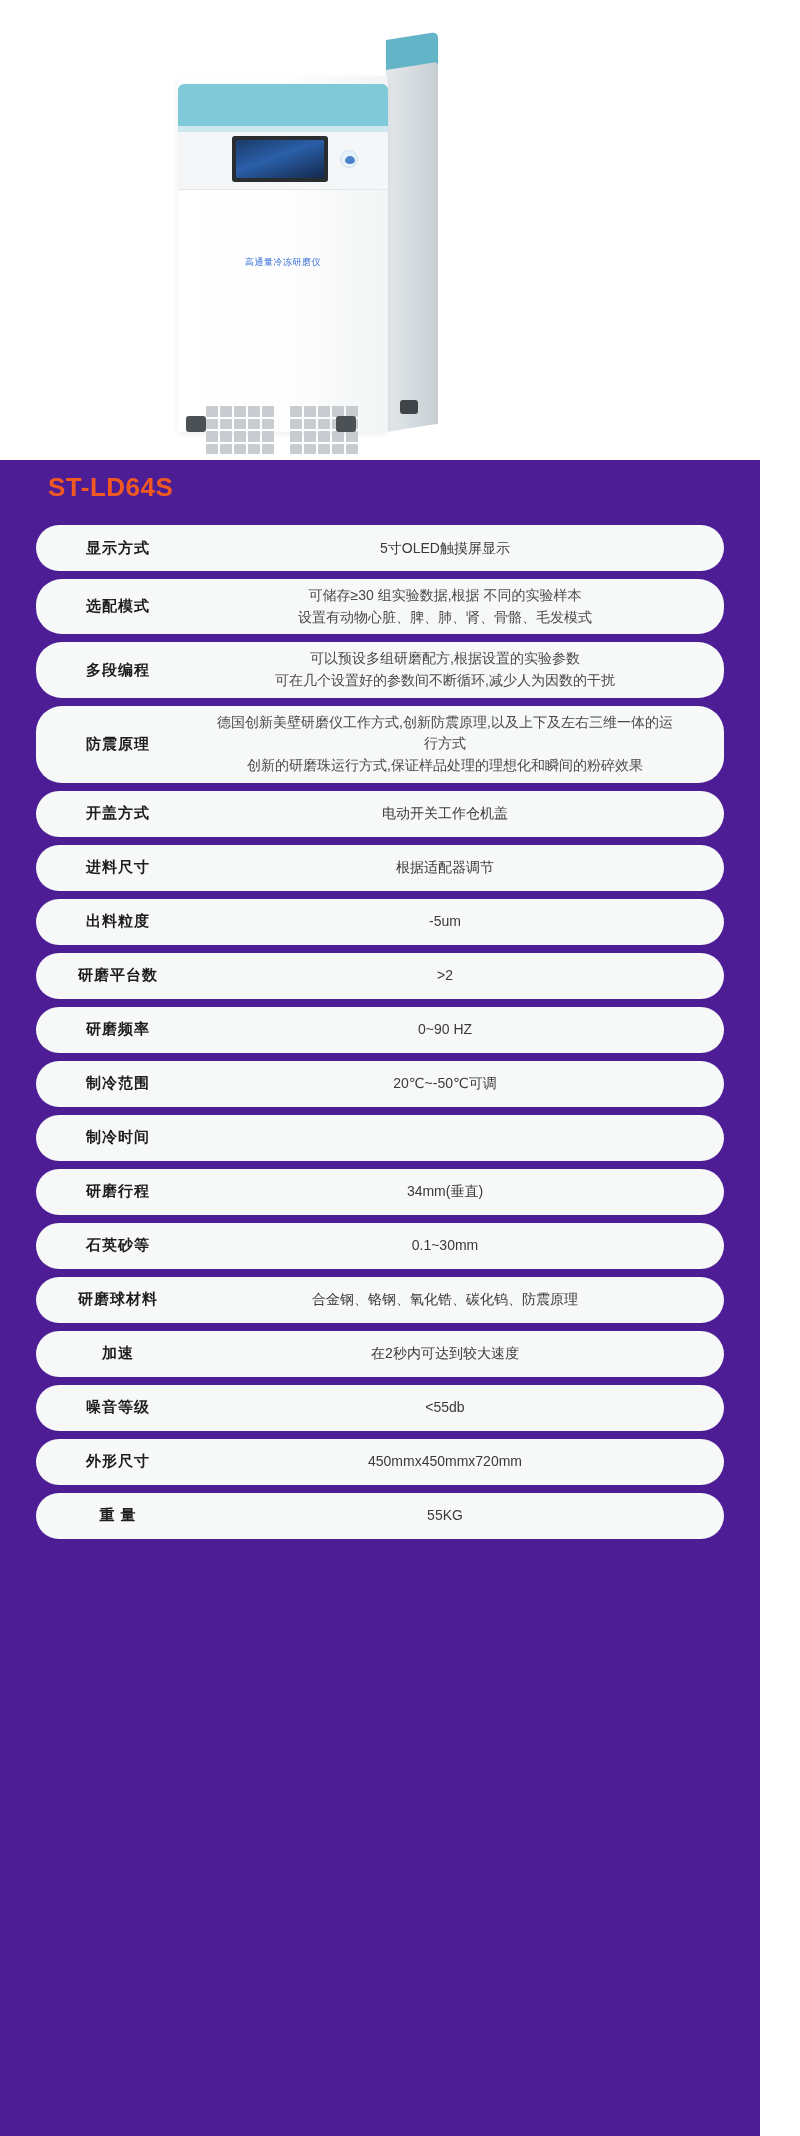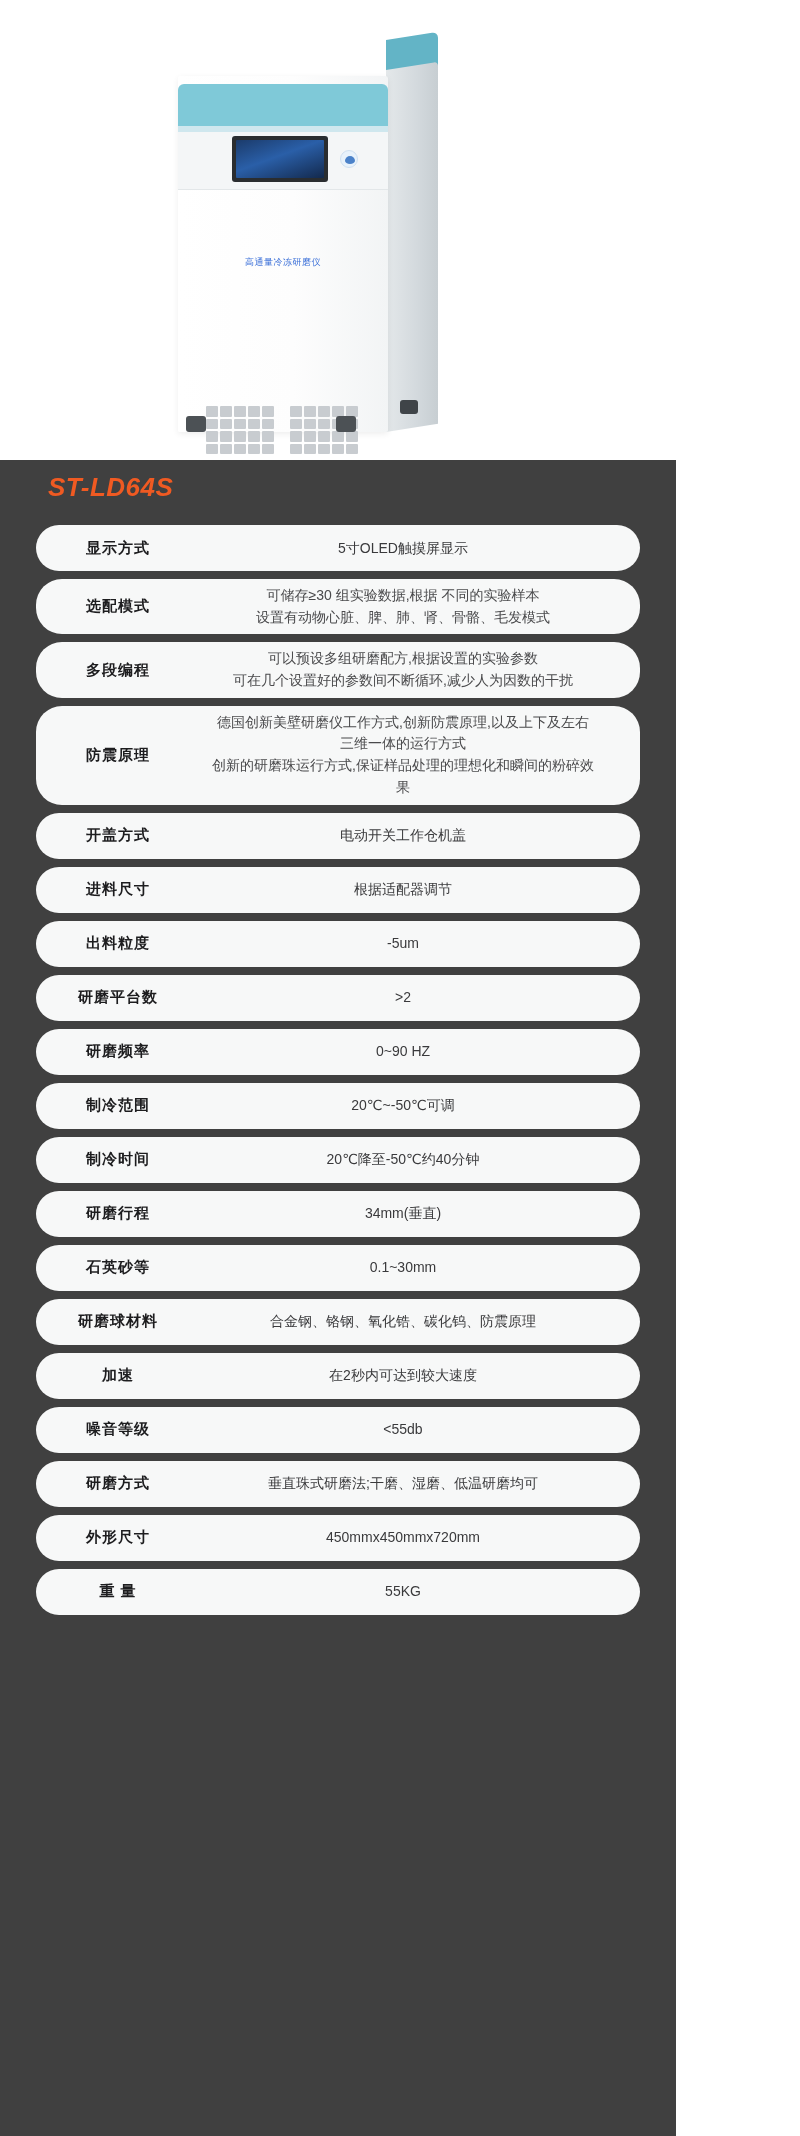--- a/index.html
+++ b/index.html
@@ -4,23 +4,23 @@
 <style>
   * { box-sizing: border-box; }
   html, body {
     margin: 0;
     padding: 0;
     width: 800px;
     background: #ffffff;
     font-family: "Liberation Sans", "DejaVu Sans", sans-serif;
   }
   .page {
-    width: 676px;
+    width: 760px;
     min-height: 2136px;
-    background: #404040;
+    background: #4c1d95;
     position: relative;
   }
 
   
   .hero {
     width: 800px;
     height: 460px;
     position: relative;
     background: #ffffff;
   }
@@ -183,21 +183,20 @@
     height: 14px;
   }
 
   
   .model-title {
     margin: 12px 0 22px 48px;
     font-size: 26px;
     font-weight: bold;
     color: #f05a22;
     letter-spacing: 0.5px;
-    font-style: italic;
   }
 
   
   .specs {
     padding: 0 36px 40px 36px;
   }
   .spec-row {
     display: flex;
     align-items: center;
     background: #f7f8f8;
@@ -344,21 +343,20 @@
       <div class="spec-row">
         <div class="spec-label">研磨频率</div>
         <div class="spec-value">0~90 HZ</div>
       </div>
       <div class="spec-row">
         <div class="spec-label">制冷范围</div>
         <div class="spec-value">20℃~-50℃可调</div>
       </div>
       <div class="spec-row">
         <div class="spec-label">制冷时间</div>
-        <div class="spec-value">20℃降至-50℃约40分钟</div>
       </div>
       <div class="spec-row">
         <div class="spec-label">研磨行程</div>
         <div class="spec-value">34mm(垂直)</div>
       </div>
       <div class="spec-row">
         <div class="spec-label">石英砂等</div>
         <div class="spec-value">0.1~30mm</div>
       </div>
       <div class="spec-row">
@@ -367,24 +365,20 @@
       </div>
       <div class="spec-row">
         <div class="spec-label">加速</div>
         <div class="spec-value">在2秒内可达到较大速度</div>
       </div>
       <div class="spec-row">
         <div class="spec-label">噪音等级</div>
         <div class="spec-value">&lt;55db</div>
       </div>
       <div class="spec-row">
-        <div class="spec-label">研磨方式</div>
-        <div class="spec-value">垂直珠式研磨法;干磨、湿磨、低温研磨均可</div>
-      </div>
-      <div class="spec-row">
         <div class="spec-label">外形尺寸</div>
         <div class="spec-value">450mmx450mmx720mm</div>
       </div>
       <div class="spec-row">
         <div class="spec-label">重 量</div>
         <div class="spec-value">55KG</div>
       </div>
     </div>
 
 </div>

